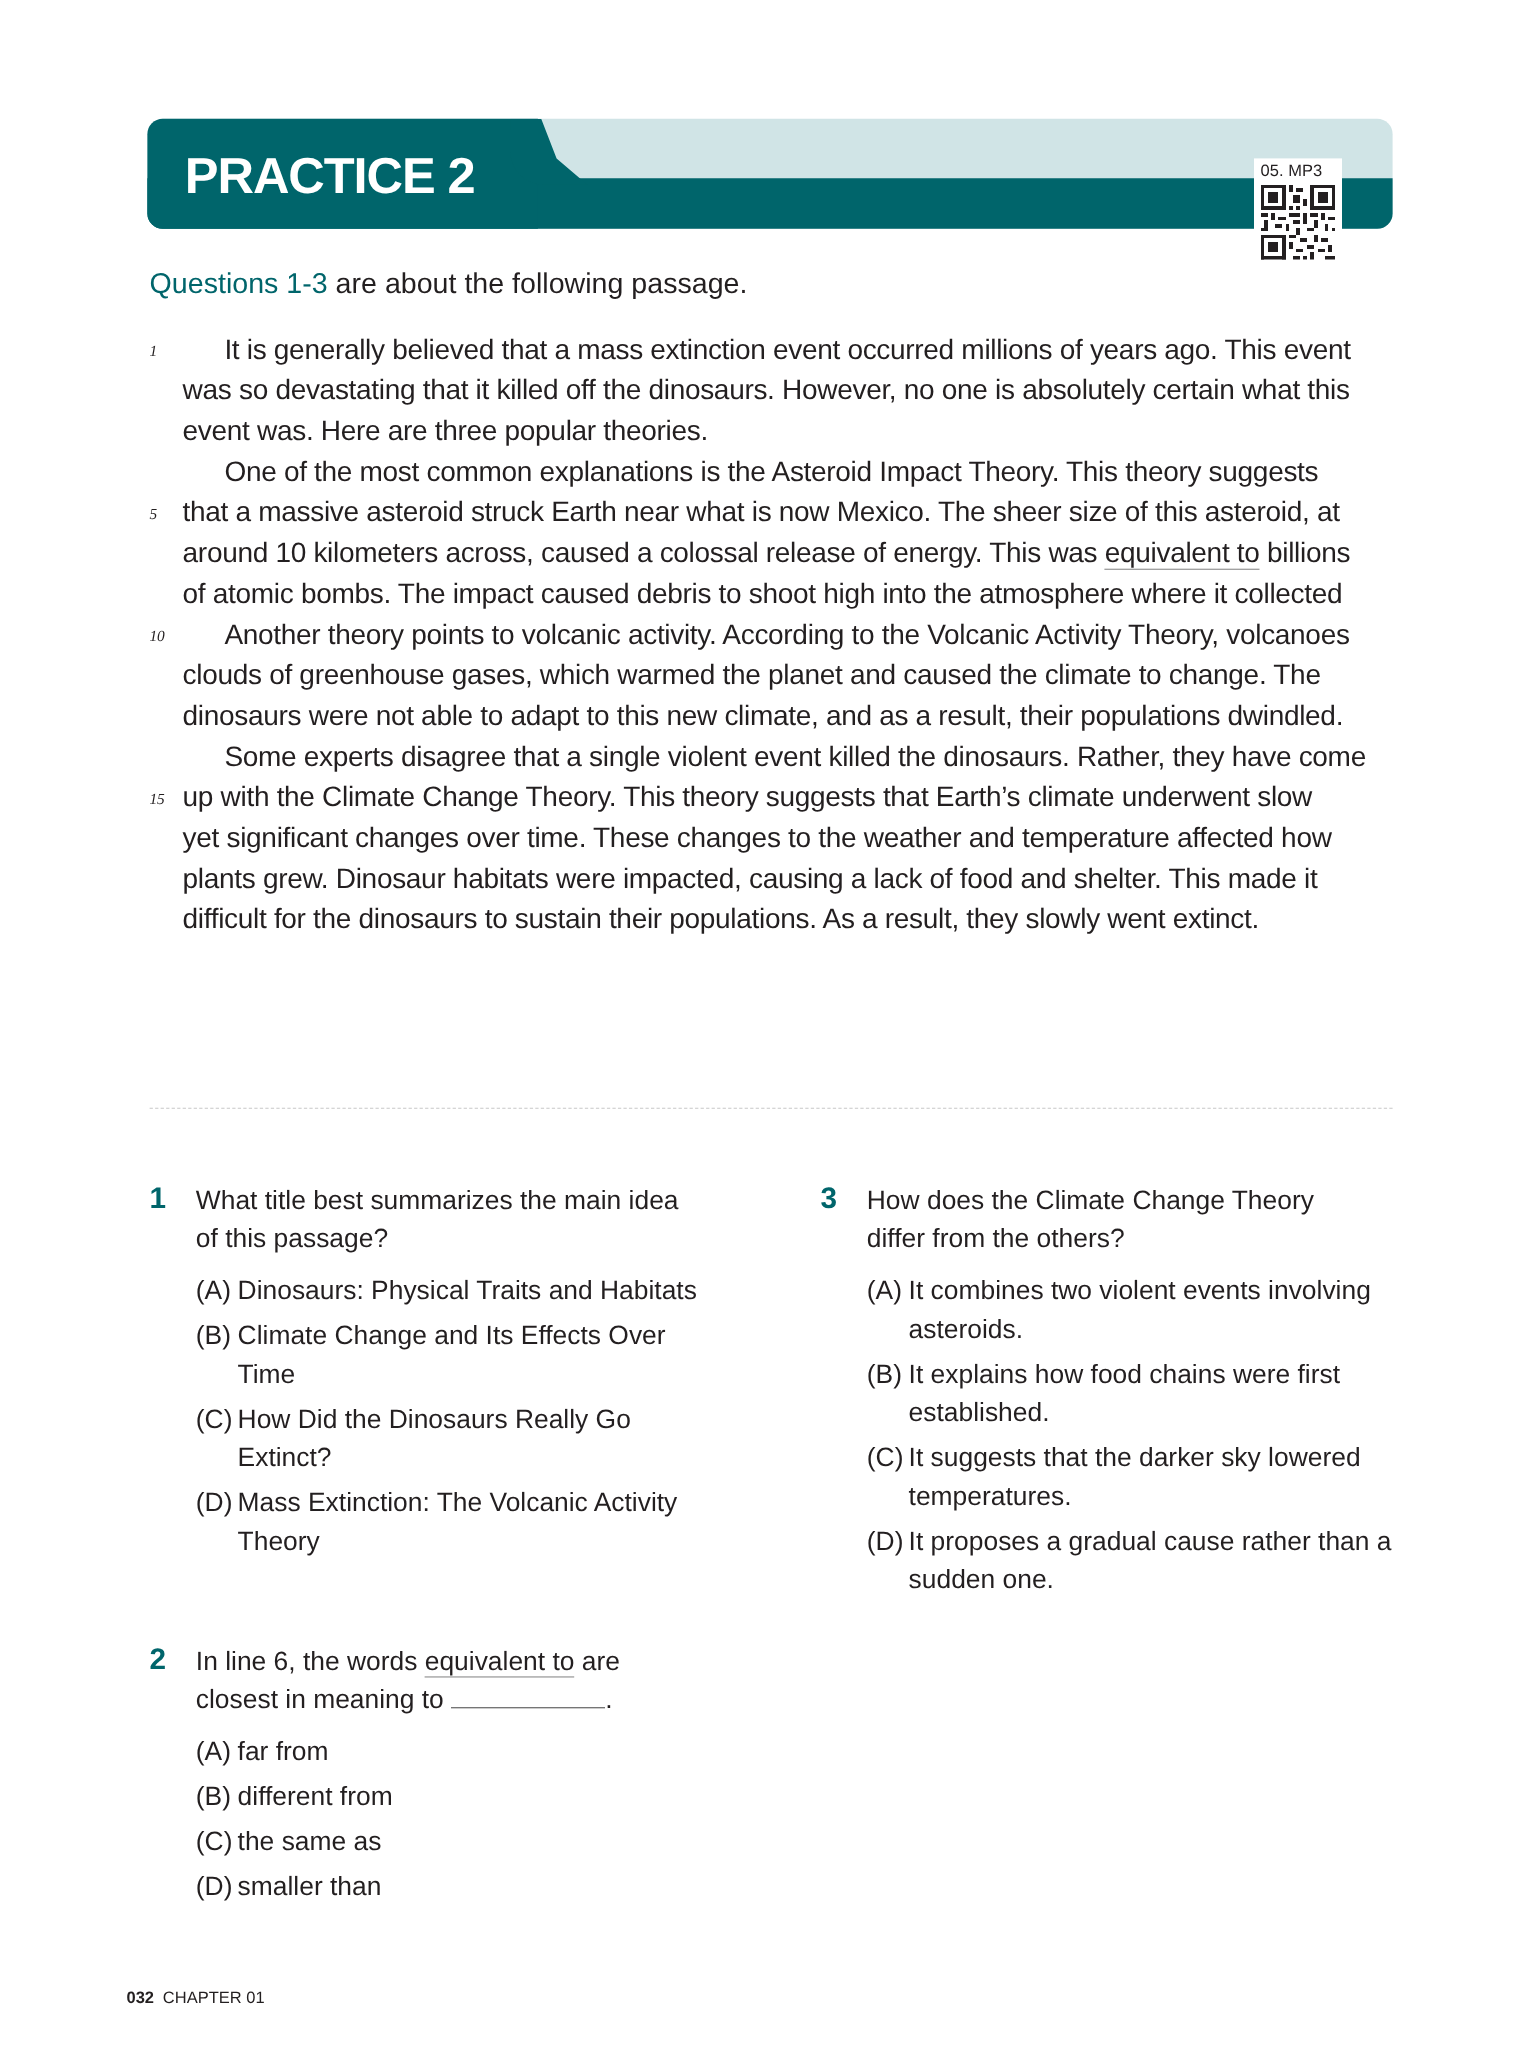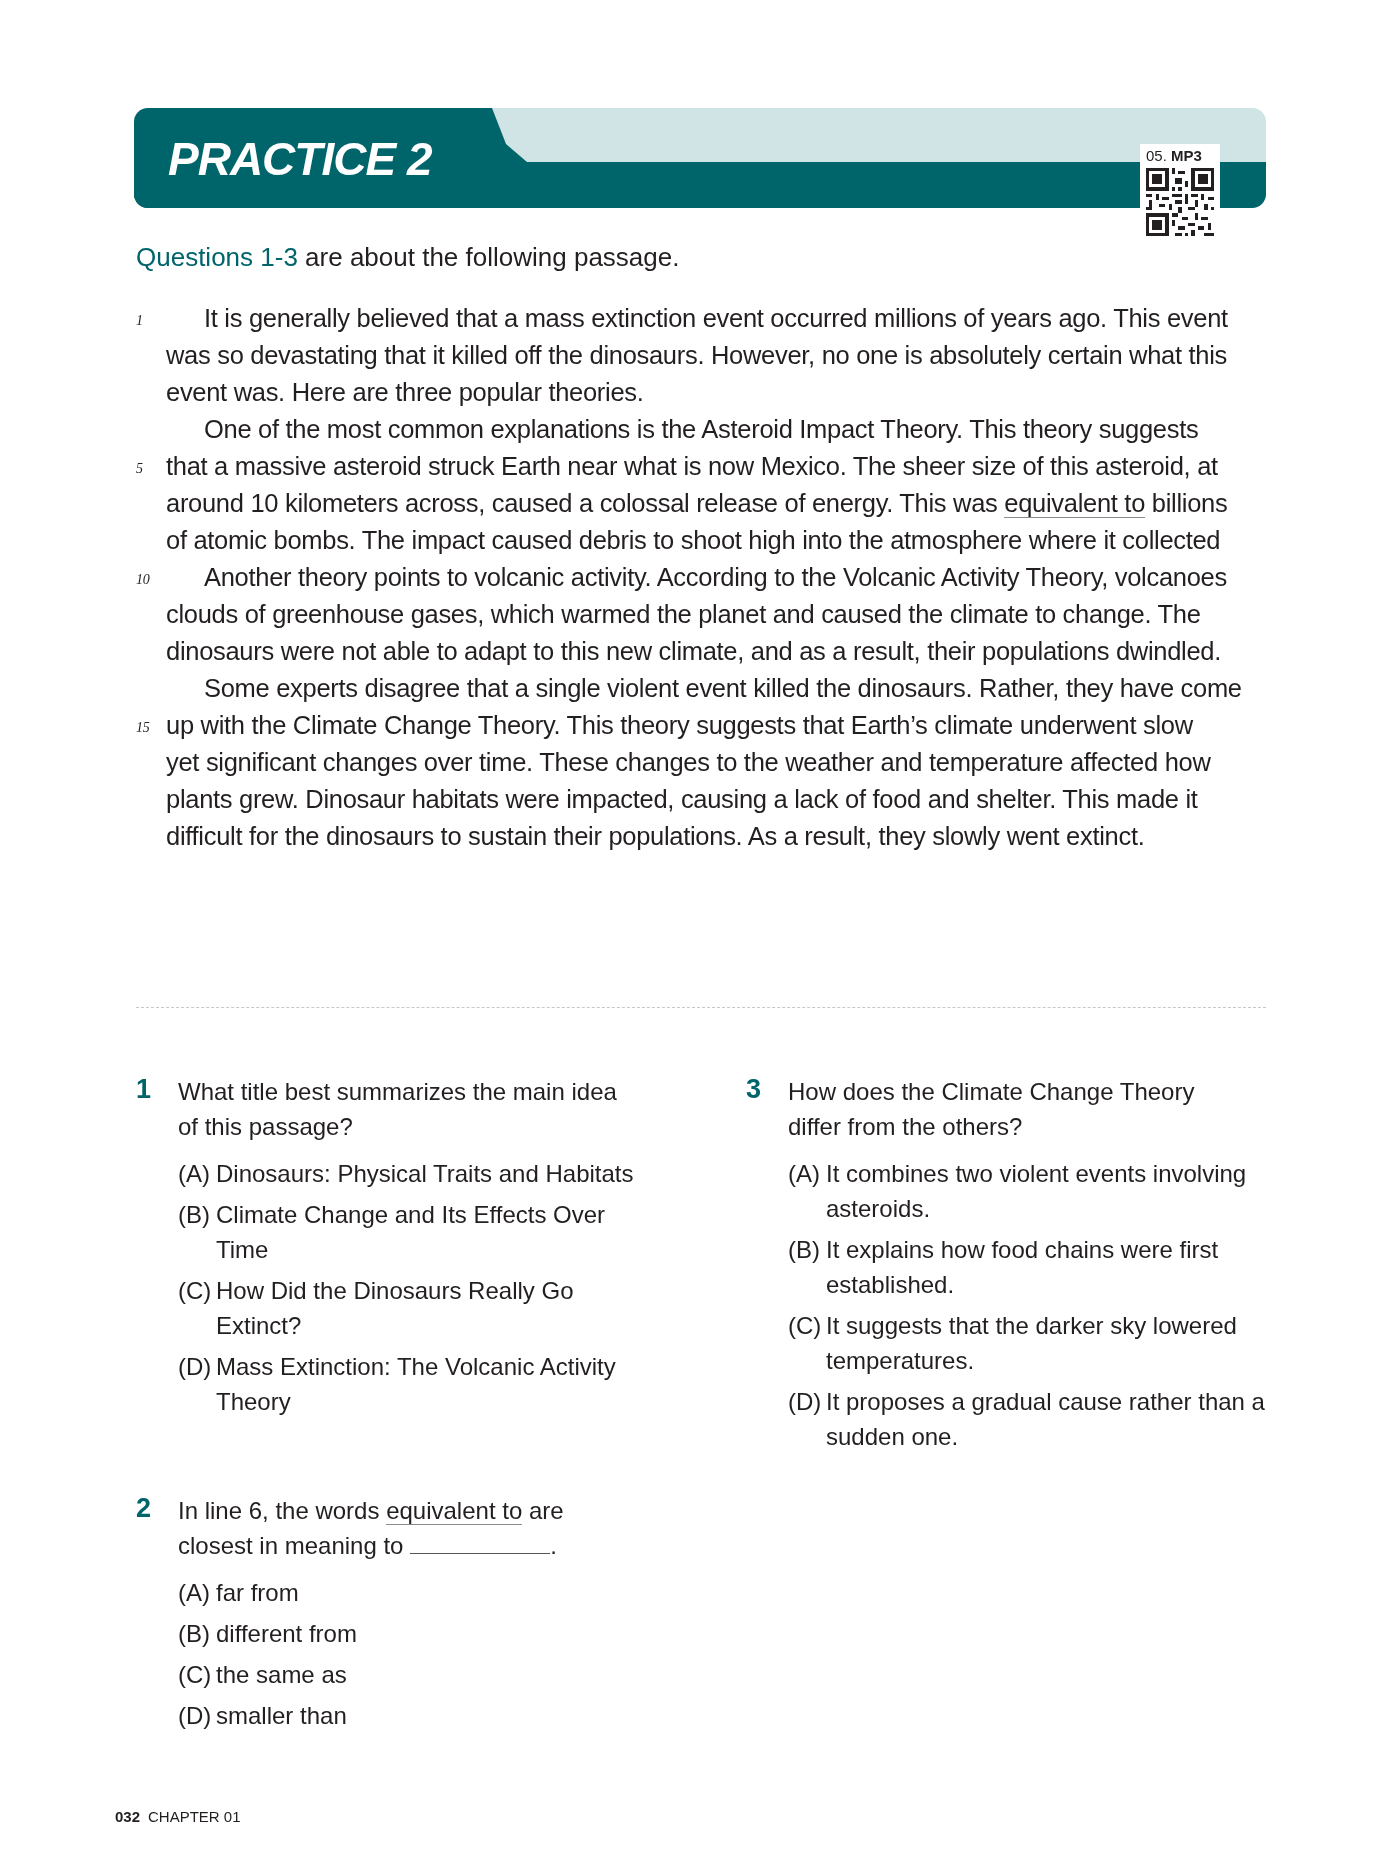--- a/index.html
+++ b/index.html
@@ -1,37 +1,37 @@
 <!DOCTYPE html>
 <html><head>
 <meta charset="utf-8">
 <style>
   html, body { margin: 0; padding: 0; background: #ffffff; }
   body { width: 1400px; height: 1867px; position: relative; overflow: hidden;
          font-family: "Liberation Sans", sans-serif; color: #231f20; }
 
   
-  .banner { position: absolute; left: 134px; top: 108px; width: 1132px; height: 82px; font-style: italic; }
+  .banner { position: absolute; left: 134px; top: 108px; width: 1132px; height: 82px; }
   .banner-light { position: absolute; left: 0; top: 0; width: 1132px; height: 100px;
                   background: #d0e4e6; border-radius: 14px; }
   .banner-dark-bottom { position: absolute; left: 0; top: 54px; width: 1132px; height: 46px;
                         background: #00656b; border-radius: 0 0 14px 14px; }
   .banner-dark-tab { position: absolute; left: 0; top: 0; width: 355px; height: 100px;
                      background: #00656b; border-radius: 14px 0 0 14px; }
   .banner-curve { position: absolute; left: 330px; top: 0; width: 70px; height: 60px;
                   background: #00656b; border-radius: 0 10px 0 30px;
                   clip-path: polygon(0 0, 40% 0, 60% 60%, 100% 100%, 0 100%); }
   .banner-title { position: absolute; left: 34px; top: 24px; font-size: 46px; font-weight: 700;
                   color: #ffffff; letter-spacing: -1px; font-family: "Liberation Sans", sans-serif; }
 
   .qr-box { position: absolute; left: 1140px; top: 144px; width: 80px; height: 96px;
             background: #ffffff; }
   .qr-label { position: absolute; left: 6px; top: 3px; font-size: 15px; color: #231f20;
               white-space: nowrap; }
-  .qr-label b { font-weight: 700; }
+  .qr-label b { font-weight: 400; }
   .qr-code { position: absolute; left: 6px; top: 24px; width: 68px; height: 68px; }
 
   
   .intro { position: absolute; left: 136px; top: 242px; font-size: 26px; font-weight: 700; color: #231f20; }
   .intro .accent { color: #00656b; font-weight: 400; }
   .intro .rest { font-weight: 400; }
 
   
   .passage { position: absolute; left: 166px; top: 300px; width: 1110px; font-size: 25.5px;
              line-height: 37px; color: #231f20; letter-spacing: -0.3px; }

